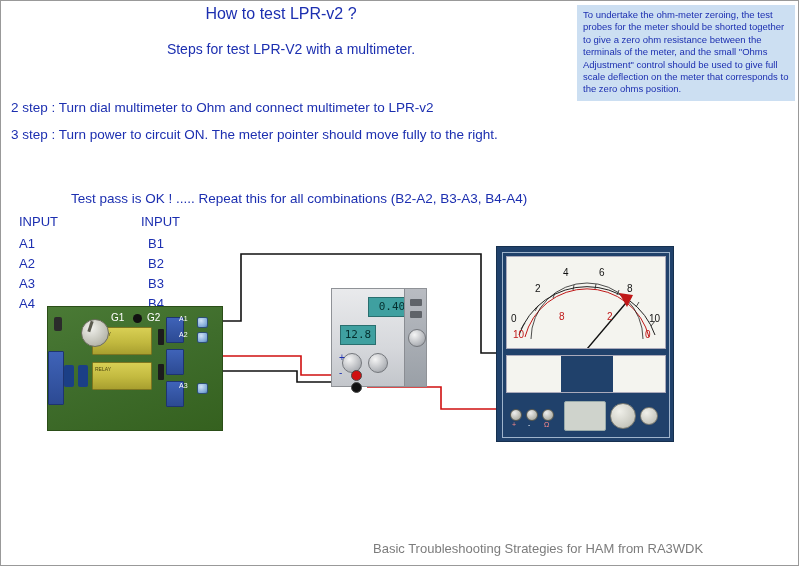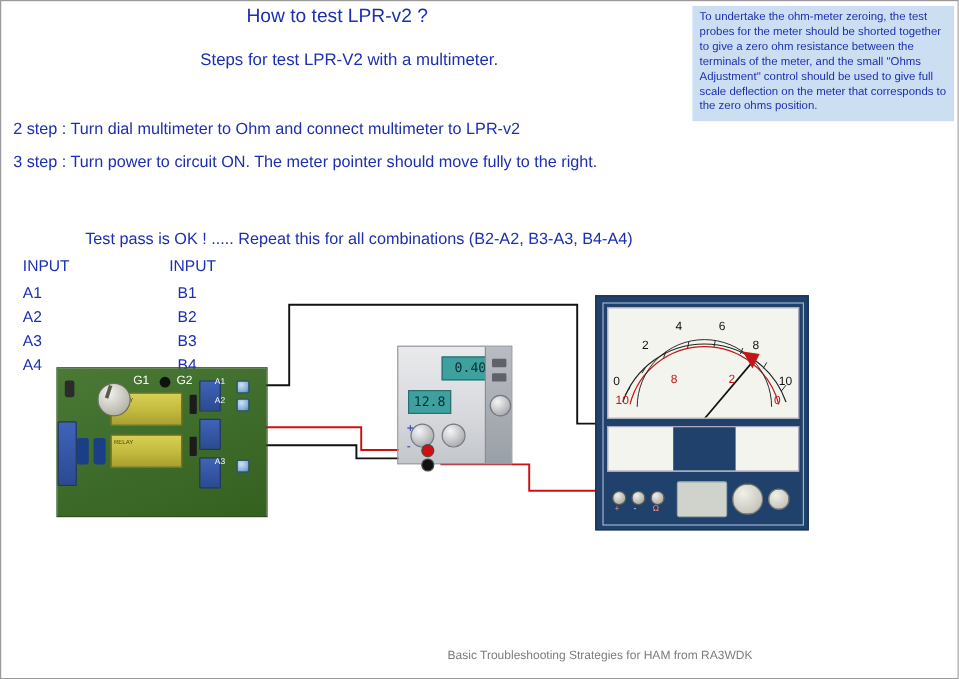--- a/index.html
+++ b/index.html
@@ -96,21 +96,21 @@
     line-height: 20px;
   }
   .io-in { left: 18px; top: 233px; }
   .io-out { left: 147px; top: 233px; }
 
   
   .footer {
     position: absolute;
     left: 372px;
     top: 540px;
-    font-size: 10px;
+    font-size: 13px;
     color: #7c7c7c;
     white-space: nowrap;
   }
 
   
   .wires {
     position: absolute;
     left: 0; top: 0;
     width: 799px; height: 566px;
     pointer-events: none;

